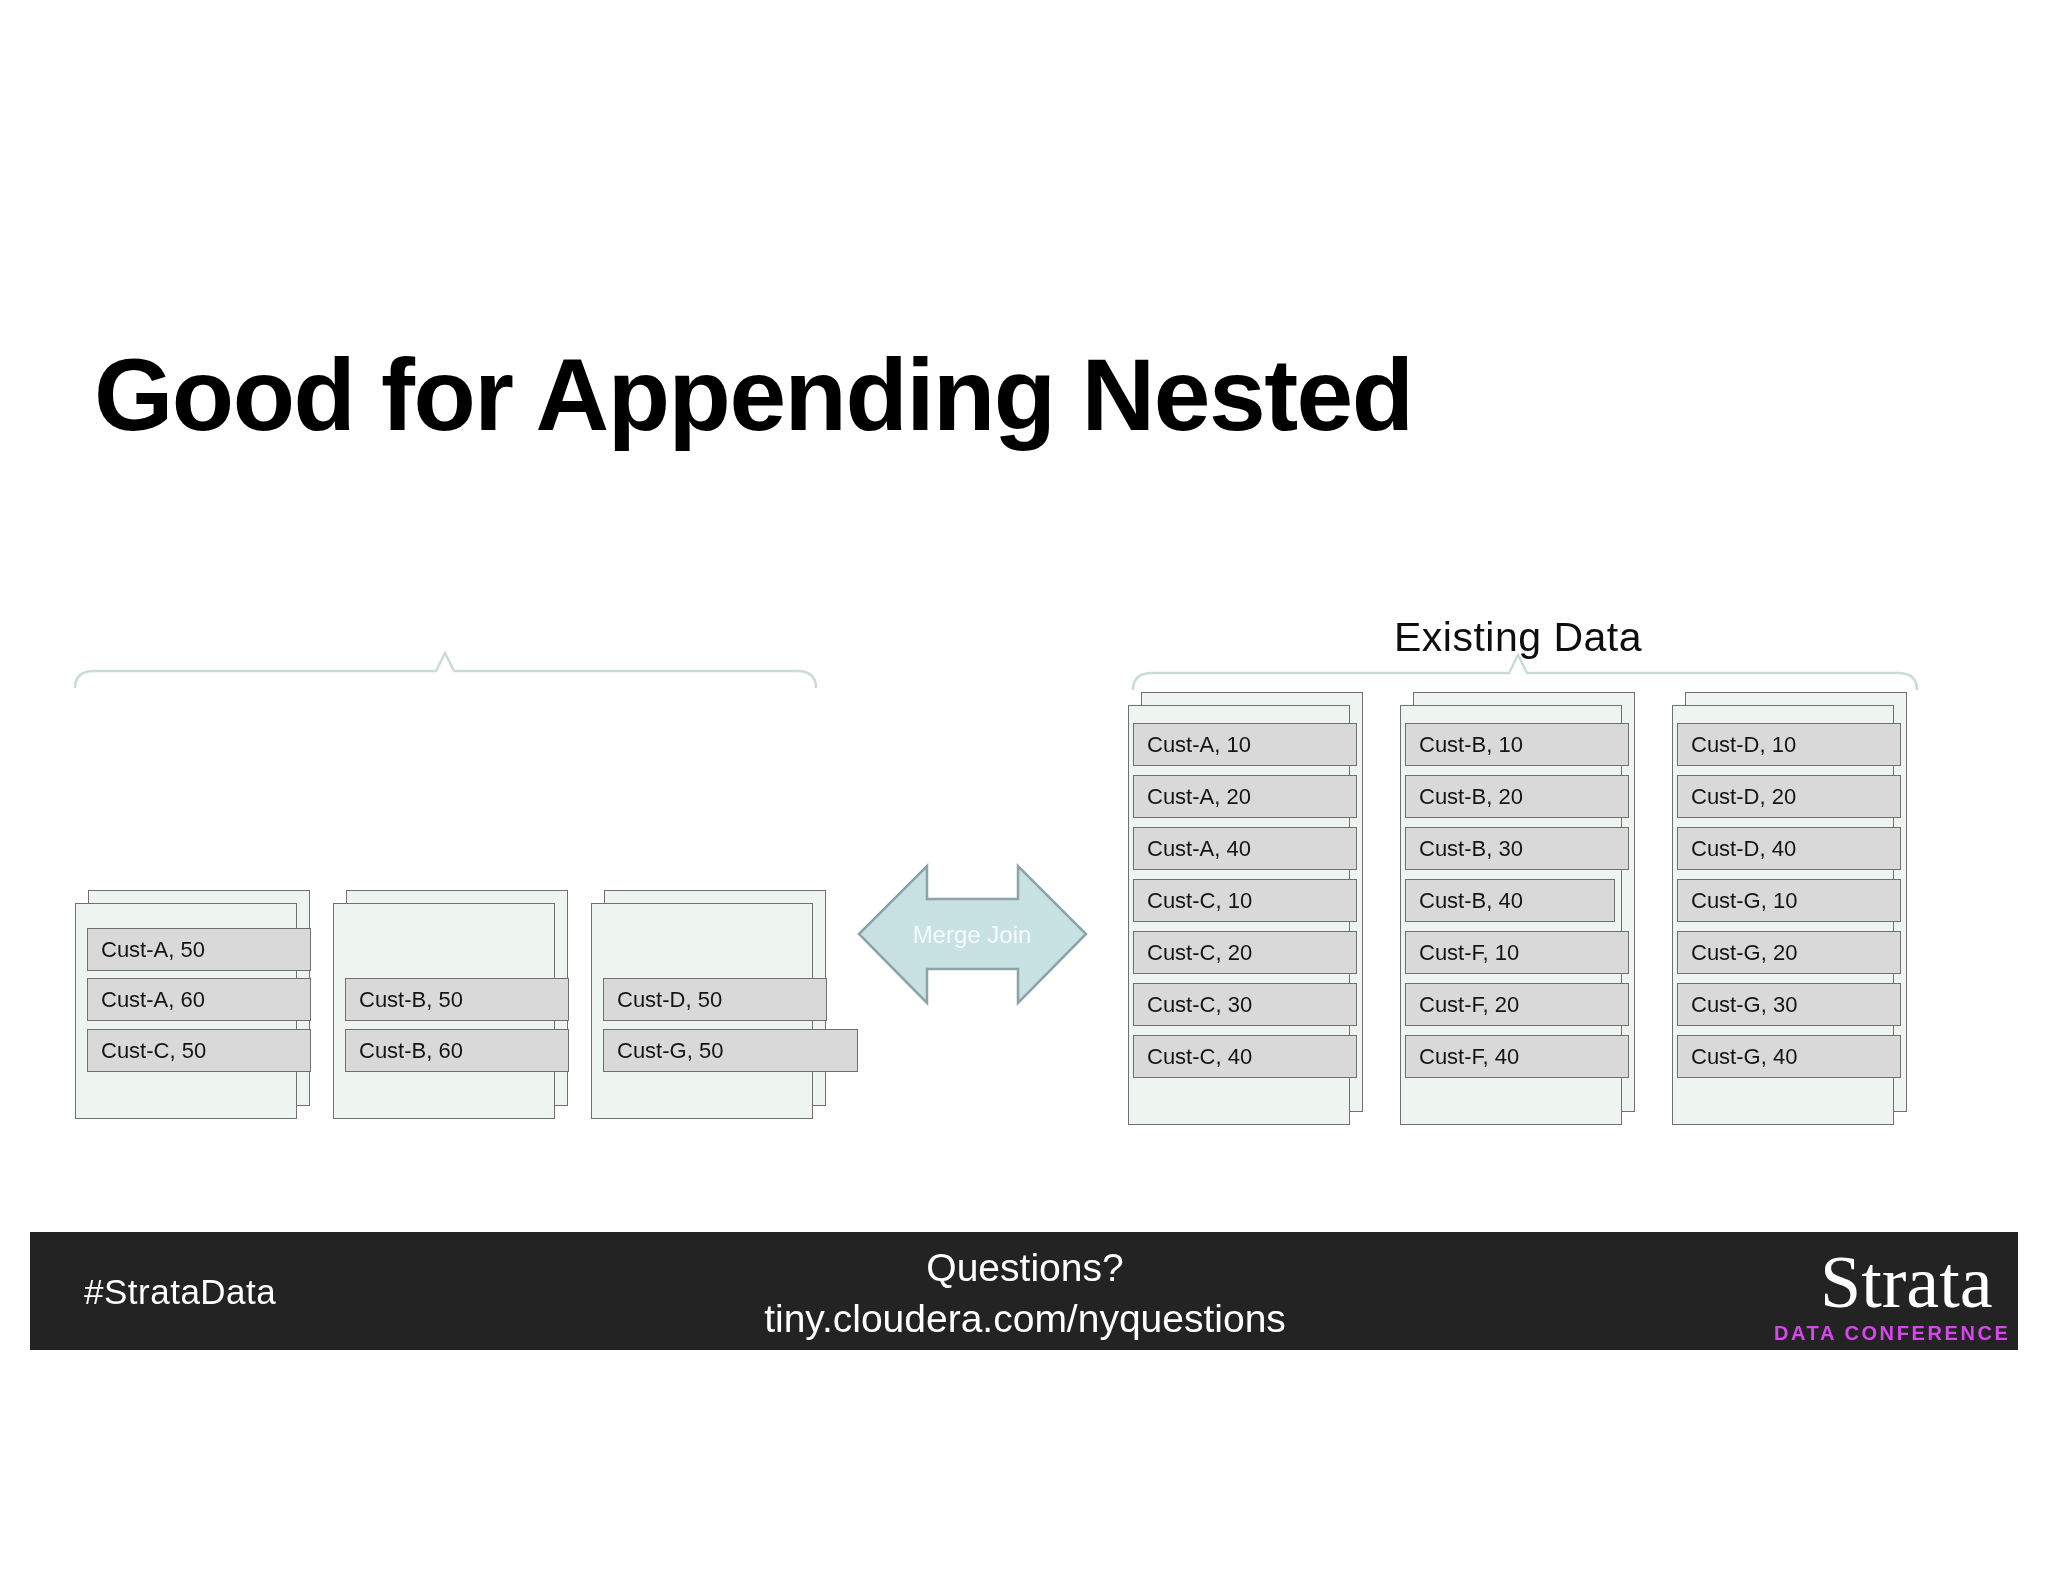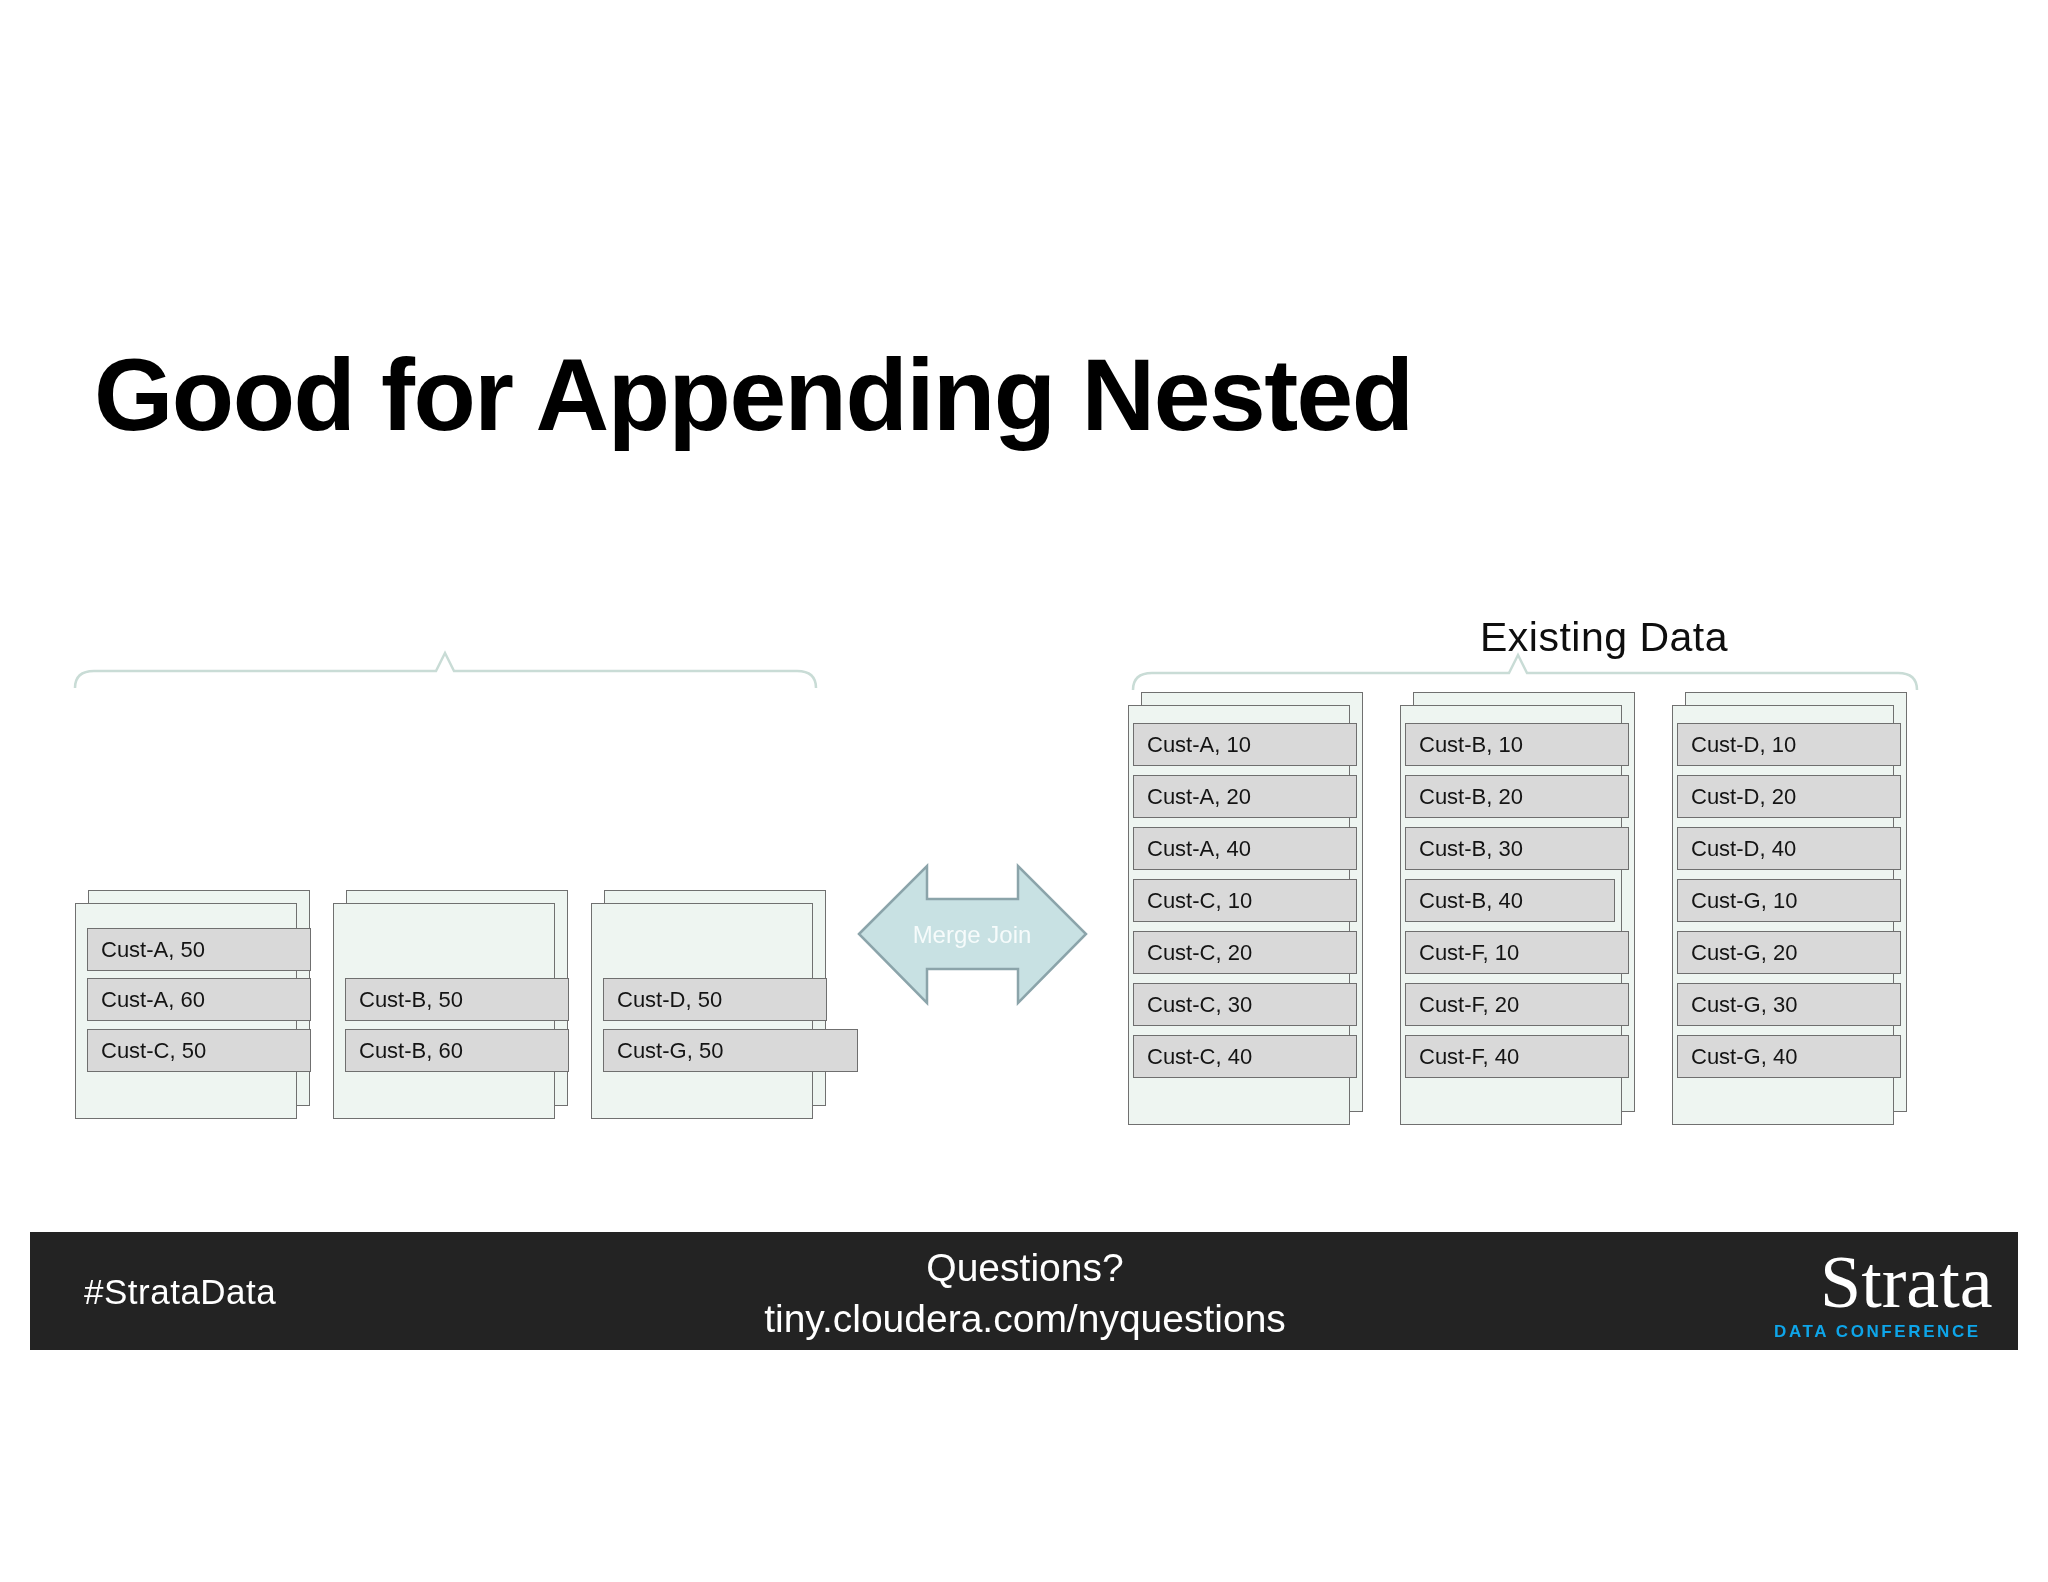--- a/index.html
+++ b/index.html
@@ -14,21 +14,21 @@
     position:absolute;left:94px;top:276px;
     font-size:102px;font-weight:bold;color:#000;
     letter-spacing:-1.5px;line-height:1.0;white-space:nowrap;
   }
   .section-label{
     position:absolute;width:420px;text-align:center;
     font-size:41px;font-weight:300;color:#0e0e0e;
     letter-spacing:0.5px;white-space:nowrap;
   }
   #new-data-label{left:233px;top:604px;}
-  #existing-data-label{left:1308px;top:614px;text-align:right;}
+  #existing-data-label{left:1308px;top:614px;}
   #overlay-svg{position:absolute;left:0;top:0;pointer-events:none;}
   .sheet{
     position:absolute;
     background:#eef5f1;
     border:1.5px solid #707070;
     box-sizing:border-box;
   }
   .record-row{
     position:absolute;height:43px;
     background:#d9d9d9;border:1.5px solid #6f6f6f;
@@ -52,22 +52,22 @@
     text-align:center;font-size:39px;line-height:51px;
   }
   #strata-logo{
     position:absolute;left:1742px;top:12px;
     font-family:"Liberation Serif",serif;
     font-size:74px;line-height:76px;color:#ffffff;margin-left:48px;
   }
   #strata-logo-subtitle{
     position:absolute;left:1744px;top:90px;
     font-family:"Liberation Sans",sans-serif;
-    font-size:17px;font-weight:bold;letter-spacing:2.6px;
-    color:#0ea5e9;white-space:nowrap;
+    font-size:20px;font-weight:bold;letter-spacing:2.6px;
+    color:#d946ef;white-space:nowrap;
   }
 </style>
 </head>
 <body>
 
 <div id="slide">
 
   <h1 id="slide-title">Good for Appending Nested</h1>
 
 

